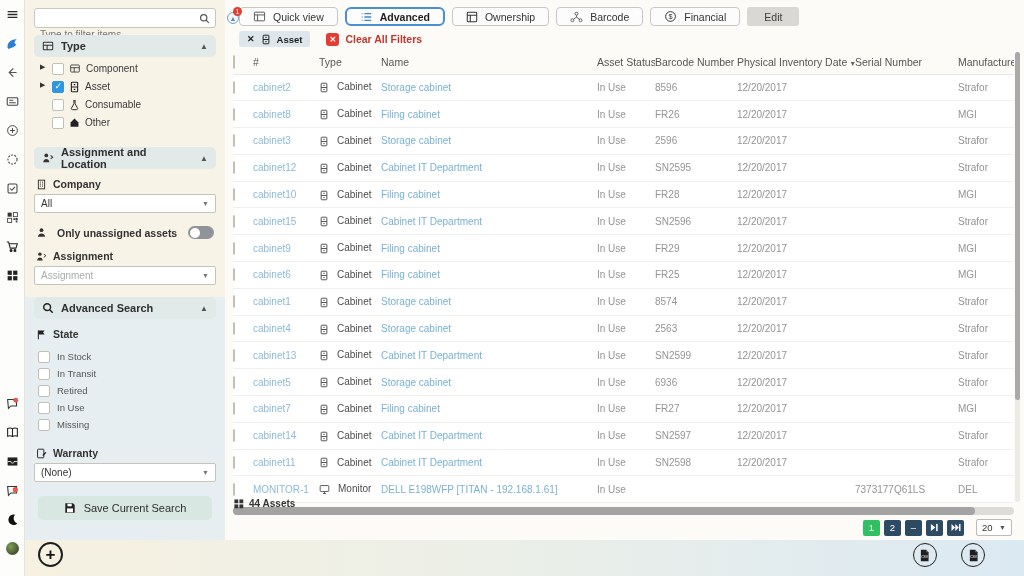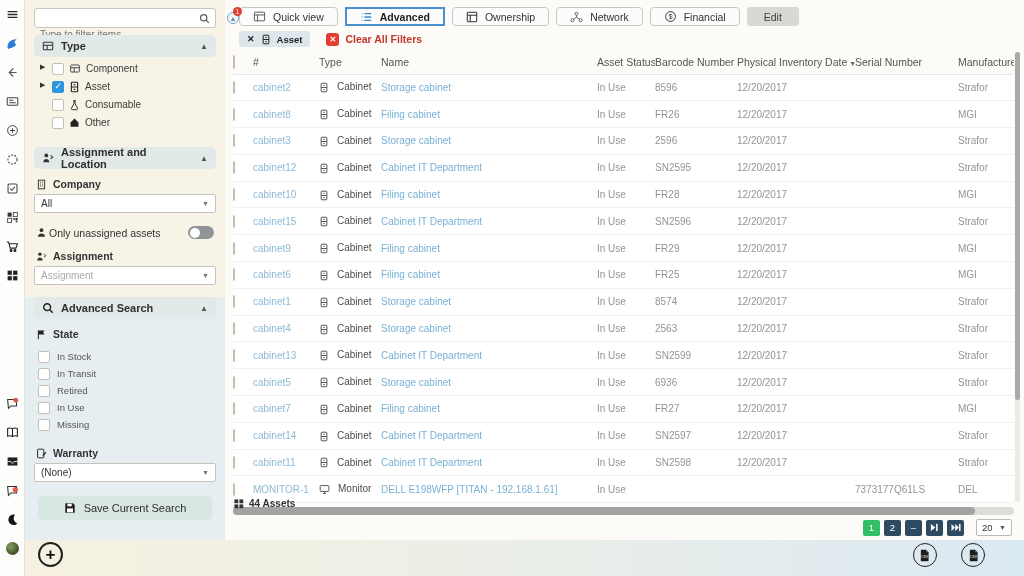--- a/index.html
+++ b/index.html
@@ -34,43 +34,43 @@
   .cb { width:12px; height:12px; border:1px solid #c2bfb6; border-radius:2px; background:#fff; flex:0 0 auto; }
   .cb.checked { background:#2f97e0; border-color:#2f97e0; position:relative; }
   .cb.checked:after { content:"✓"; position:absolute; left:1.5px; top:-1.5px; color:#fff; font-size:9px; }
   .fld-label { display:flex; align-items:center; gap:6px; font-size:10.5px; font-weight:bold;
     color:#333; margin:9px 2px 4px; }
   .select { display:flex; align-items:center; height:19px; background:#fff; border:1px solid #c6c3ba;
     border-radius:2px; padding:0 6px; font-size:10px; color:#333; cursor:pointer; }
   .select .grow { flex:1; }
   .select .dd { font-size:7px; color:#777; }
   .select .ph { color:#aaa; }
-  .toggle-row { display:flex; align-items:center; gap:2px; margin:13px 2px 2px; font-size:10.5px;
-    font-weight:normal; color:#333; }
+  .toggle-row { display:flex; align-items:center; gap:10px; margin:13px 2px 2px; font-size:10.5px;
+    font-weight:bold; color:#333; }
   .toggle { margin-left:auto; width:26px; height:13px; border-radius:7px; background:#8f9499;
     position:relative; cursor:pointer; }
   .toggle .knob { position:absolute; left:1.5px; top:1.5px; width:10px; height:10px; border-radius:50%; background:#fff; }
   #sec-adv { background:#e7eef1; margin:12px -9px 0; padding:0 9px 10px; flex:1; }
   #sec-adv .sec-head { margin-top:0; transform:translateY(0); }
   .state-list { padding:4px 2px 0 4px; }
   .state-row { display:flex; align-items:center; gap:7px; height:17px; font-size:9.5px; color:#555; }
   #save-btn { margin:14px 4px 0; height:24px; background:#d8e7e1; border:none; border-radius:5px;
     display:flex; align-items:center; justify-content:center; gap:8px; font-size:11px; color:#2e2e2e;
     font-family:"Liberation Sans", sans-serif; cursor:pointer; width:calc(100% - 8px); }
 
   
   #main { position:absolute; left:225px; top:0; width:799px; height:540px; background:#fcfbf8; }
   #collapse-btn { position:absolute; left:2px; top:12px; width:12px; height:12px; border:1px solid #78a4c4;
     border-radius:50%; background:#f2f6f9; color:#5d8cab; font-size:7px; line-height:11px; text-align:center; cursor:pointer; }
   #notif-badge { position:absolute; left:8px; top:7px; min-width:9px; height:9px; background:#e23d33;
     border-radius:50%; color:#fff; font-size:6.5px; line-height:9px; text-align:center; z-index:2; }
   #tabs { position:absolute; left:14px; top:7px; display:flex; gap:7px; align-items:center; }
   .tab { display:flex; align-items:center; gap:7px; height:19px; padding:0 13px; background:#fcfcfc;
     border:1px solid #c9c7c2; border-radius:4px; font-size:10.5px; color:#333; cursor:pointer; white-space:nowrap; }
-  .tab.active { border:2px solid #4a8ed3; border-radius:0; font-weight:bold; color:#1d1d1d; }
+  .tab.active { border:2px solid #4a8ed3; border-radius:6px; font-weight:bold; color:#1d1d1d; }
   .tab.plain { background:#d9d8d5; border:none; padding:0 17px; color:#3c3c3c; border-radius:3px;justify-content:center; }
   #filter-row { position:absolute; left:14px; top:31px; display:flex; align-items:center; gap:16px; }
   #chip { display:flex; align-items:center; gap:6px; background:#dde6ea; border-radius:3px;
     height:16px; padding:0 8px; font-size:9.5px; font-weight:bold; color:#222; cursor:pointer; }
   #chip .x { font-size:9px; }
   #clear-all { display:flex; align-items:center; gap:6px; font-size:10.5px; font-weight:bold;
     color:#c2362b; cursor:pointer; }
   #clear-all .box { width:13px; height:13px; background:#e23d33; border-radius:3px; color:#fff;
     font-size:8px; line-height:13px; text-align:center; font-weight:bold; }
 
@@ -447,21 +447,21 @@
       </div>
       <div class="tab">
         <span style="display: inline-flex; align-items: center;">
           <svg width="13" height="12" viewBox="0 0 16 14" fill="none" stroke="#555" stroke-width="1.1">
             <circle cx="8" cy="3" r="1.8"></circle>
             <circle cx="3" cy="11" r="1.8"></circle>
             <circle cx="13" cy="11" r="1.8"></circle>
             <path d="M8 4.8v2.4M8 7.2 4.2 9.8M8 7.2l3.8 2.6"></path>
           </svg>
         </span>
-        <span>Network</span>
+        <span>Barcode</span>
       </div>
       <div class="tab">
         <span style="display: inline-flex; align-items: center;">
           <svg width="13" height="13" viewBox="0 0 16 16">
             <circle cx="8" cy="8" r="6" fill="none" stroke="#333" stroke-width="1.2"></circle>
             <text x="8" y="11.3" font-size="9" text-anchor="middle" fill="#333" font-family="Liberation Sans, sans-serif">$</text>
           </svg>
         </span>
         <span>Financial</span>
       </div>

